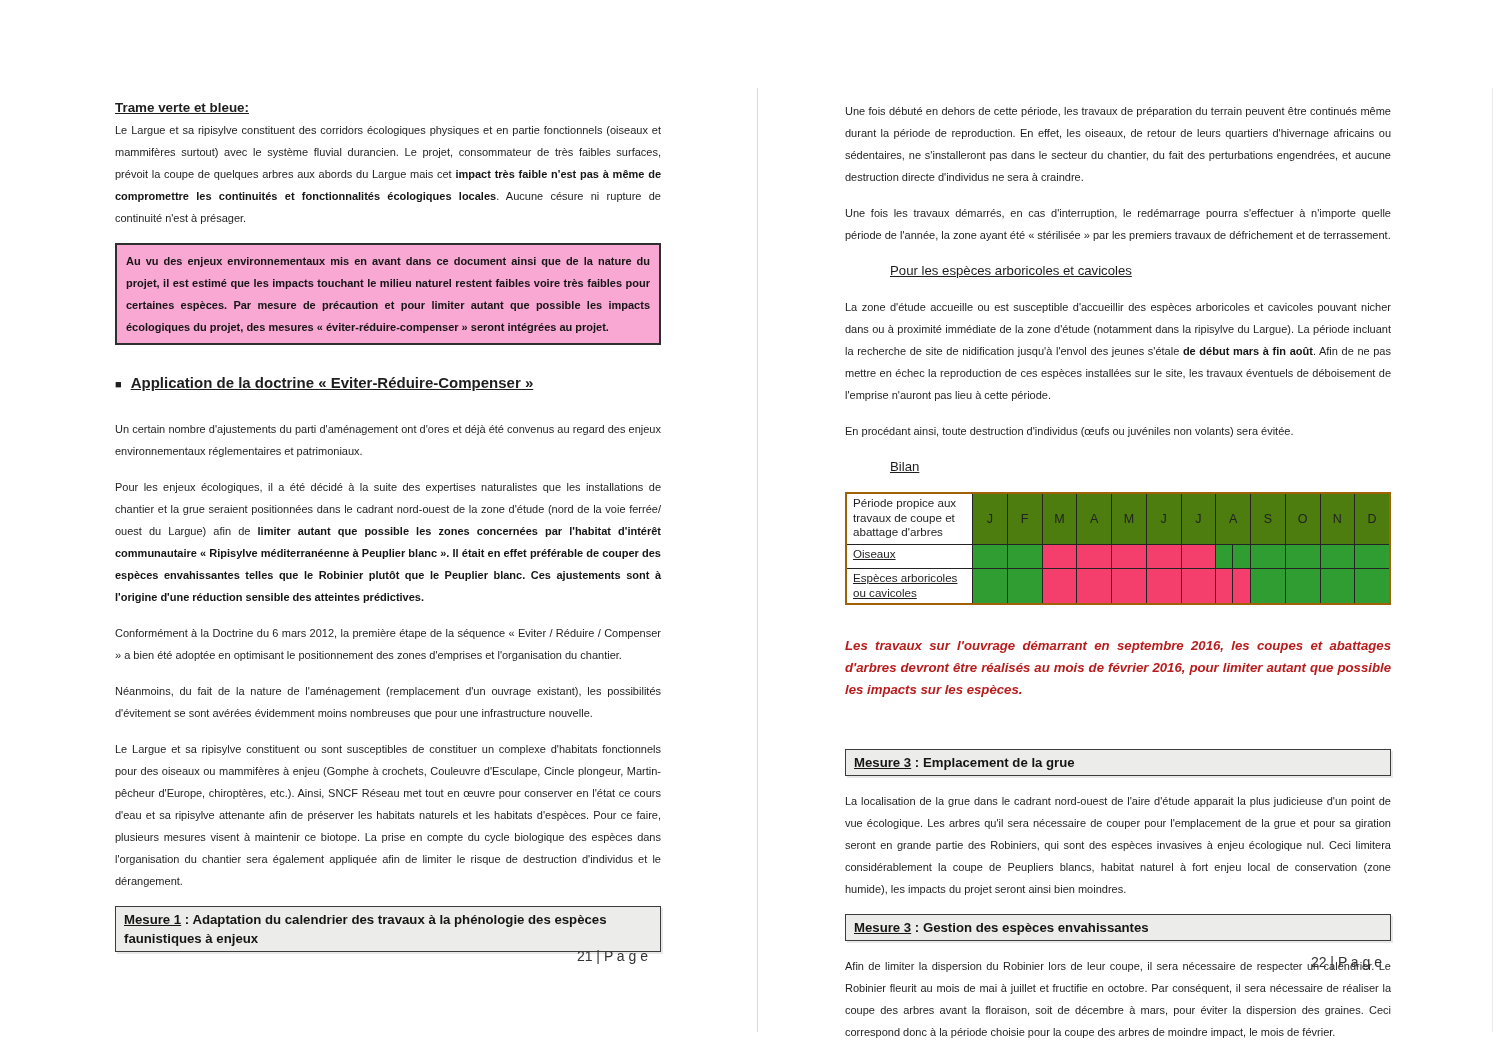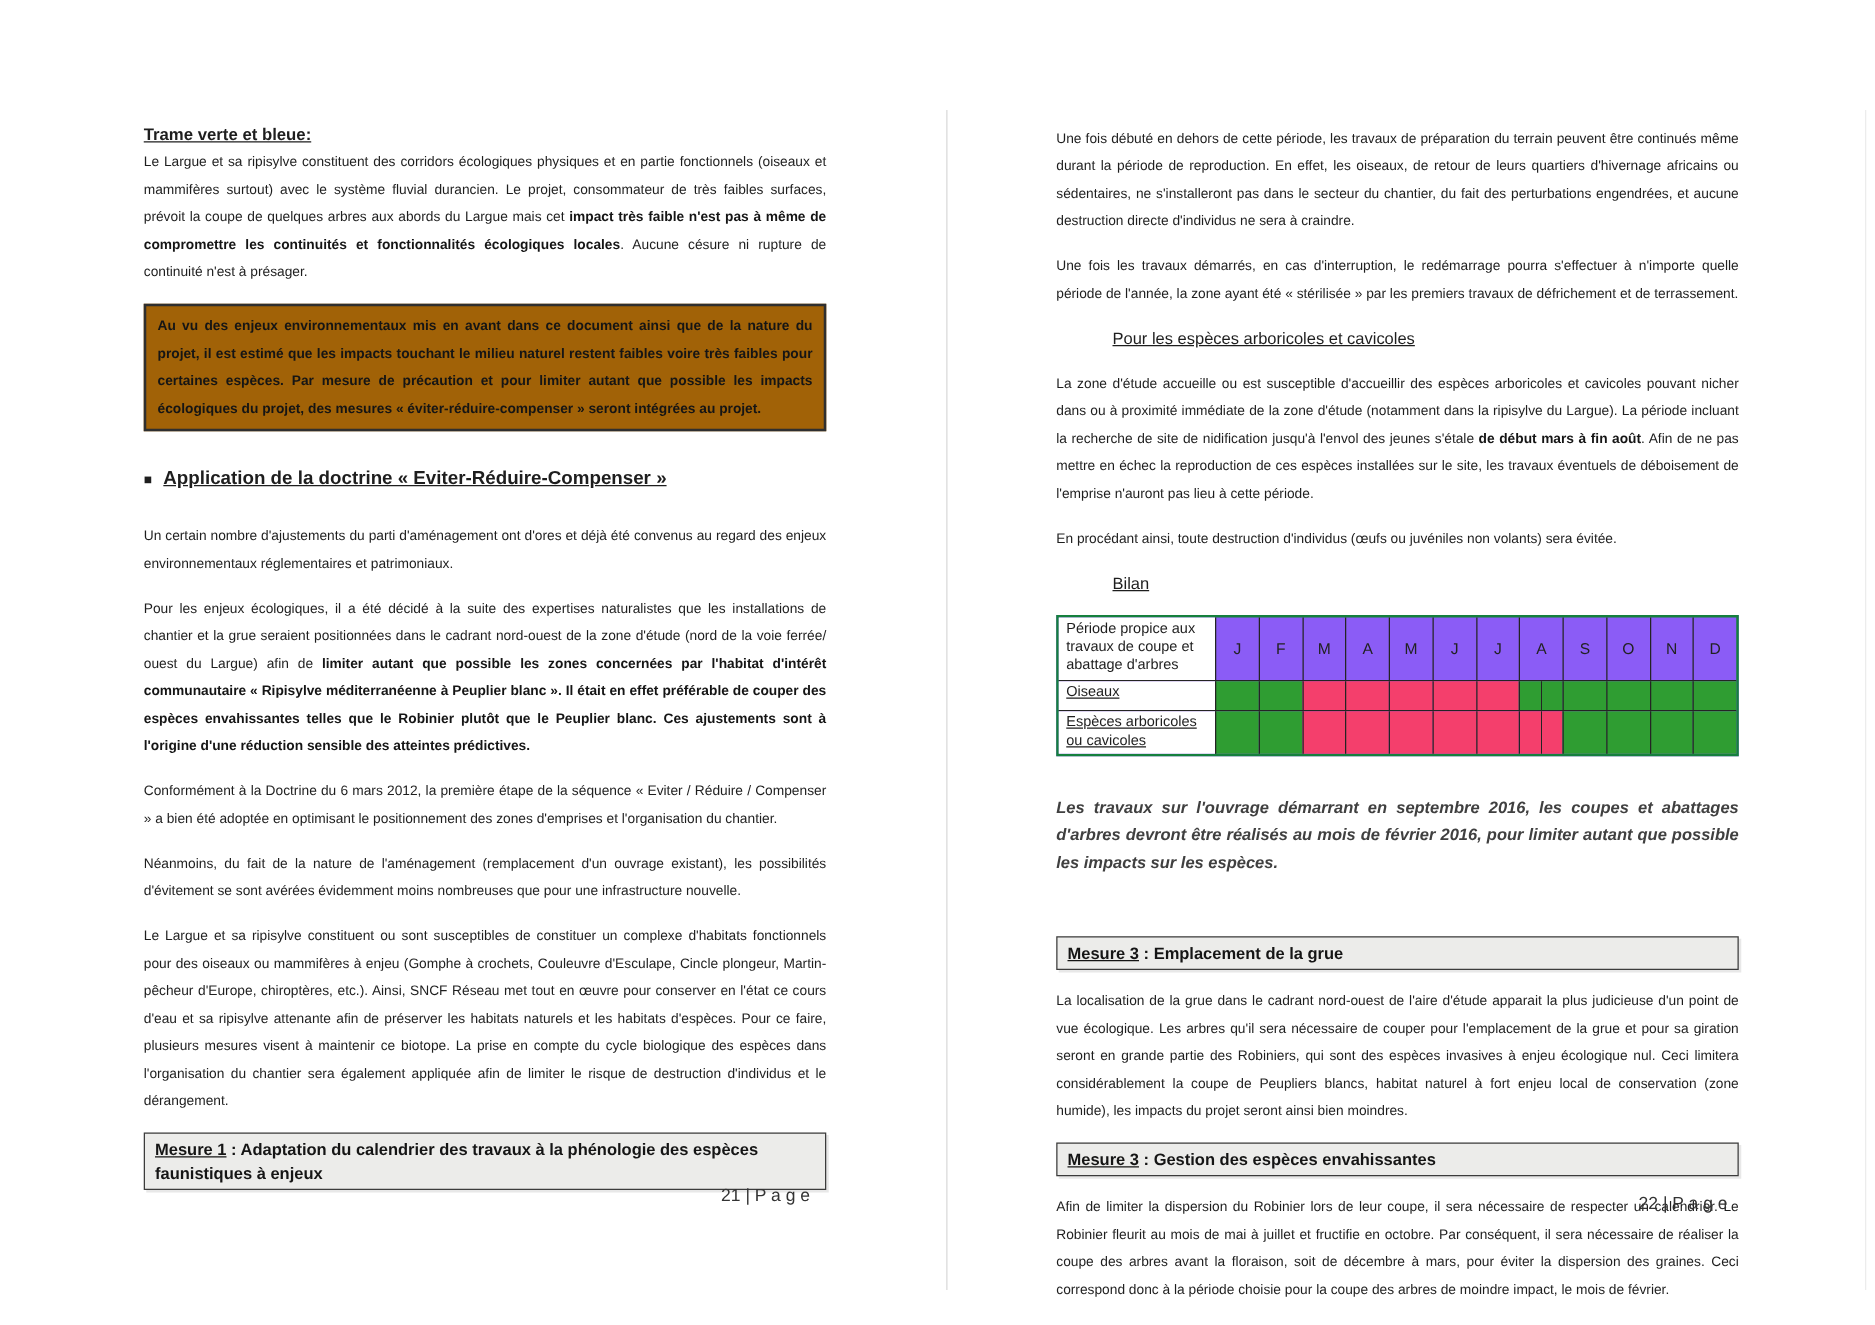--- a/index.html
+++ b/index.html
@@ -15,44 +15,44 @@
   .page{position:absolute;width:546px;}
   .page-left{left:115px;top:97px;}
   .page-right{left:845px;top:100px;}
 
   .para{font-size:11px;line-height:22px;text-align:justify;margin:0 0 14px;}
   .b{font-weight:bold;color:#151515;}
   .u{text-decoration:underline;}
 
   .doc-subtitle{font-size:13.4px;font-weight:bold;text-decoration:underline;margin:0;line-height:22px;}
 
-  .gray-box{border:2px solid #2f2f2f;background:#a16207;padding:5px 9px;margin:5px 0 27px;}
+  .gray-box{border:2px solid #2f2f2f;background:#f9a8d4;padding:5px 9px;margin:5px 0 27px;}
   .gray-box .para{margin:0;font-weight:bold;color:#151515;}
 
   .section-heading{font-size:15px;font-weight:bold;margin:0 0 24px;line-height:22px;display:flex;align-items:center;gap:9px;}
   .section-heading .bullet{font-size:11px;line-height:1;transform:translateY(1px);}
   .section-heading .ht{text-decoration:underline;}
 
   .mesure-box{border:1px solid #3c3c3c;background:#ececea;padding:3px 8px;margin:6px 0 14px;
     font-size:13.2px;line-height:19px;box-shadow:2px 2px 0 rgba(130,130,130,.18);}
 
   .sub-underline{font-size:13.2px;line-height:22px;text-decoration:underline;margin:2px 0 14px 45px;font-weight:normal;}
 
-  .cal{border:2px solid #15803d;margin:4px 0 0;background:#8b5cf6;}
+  .cal{border:2px solid #a16207;margin:4px 0 0;background:#4d7c0f;}
   .cal-row{display:grid;grid-template-columns:125px repeat(12,1fr);}
   .cal-row + .cal-row{border-top:1px solid #242424;text-decoration:underline;}
   .cal-head{height:50px;}
   .cal-r0{height:23px;}
   .cal-r1{height:34px;}
   .cal-cell{border-left:1px solid #242424;}
   .cal-label{padding:2px 6px;font-size:11.6px;line-height:14.6px;background:#fff;}
   .cal-month{display:flex;align-items:center;justify-content:center;font-size:12.5px;color:#222;}
   .cal .split{background-image:linear-gradient(to right,transparent calc(50% - .5px),#242424 calc(50% - .5px),#242424 calc(50% + .5px),transparent calc(50% + .5px));}
 
-  .note{font-size:13.2px;line-height:22px;text-align:justify;font-weight:bold;font-style:italic;margin:30px 0 0;color:#404040;}
+  .note{font-size:13.2px;line-height:22px;text-align:justify;font-weight:bold;font-style:italic;margin:30px 0 0;color:#b91c1c;}
 
   .mt-lg{margin-top:48px;}
   .footer{position:absolute;font-size:14px;color:#333;}
   .footer-left{left:115px;top:948px;width:533px;text-align:right;}
   .footer-right{left:845px;top:954px;width:537px;text-align:right;}
 </style>
 </head>
 <body>
 
 <div class="sheet">

